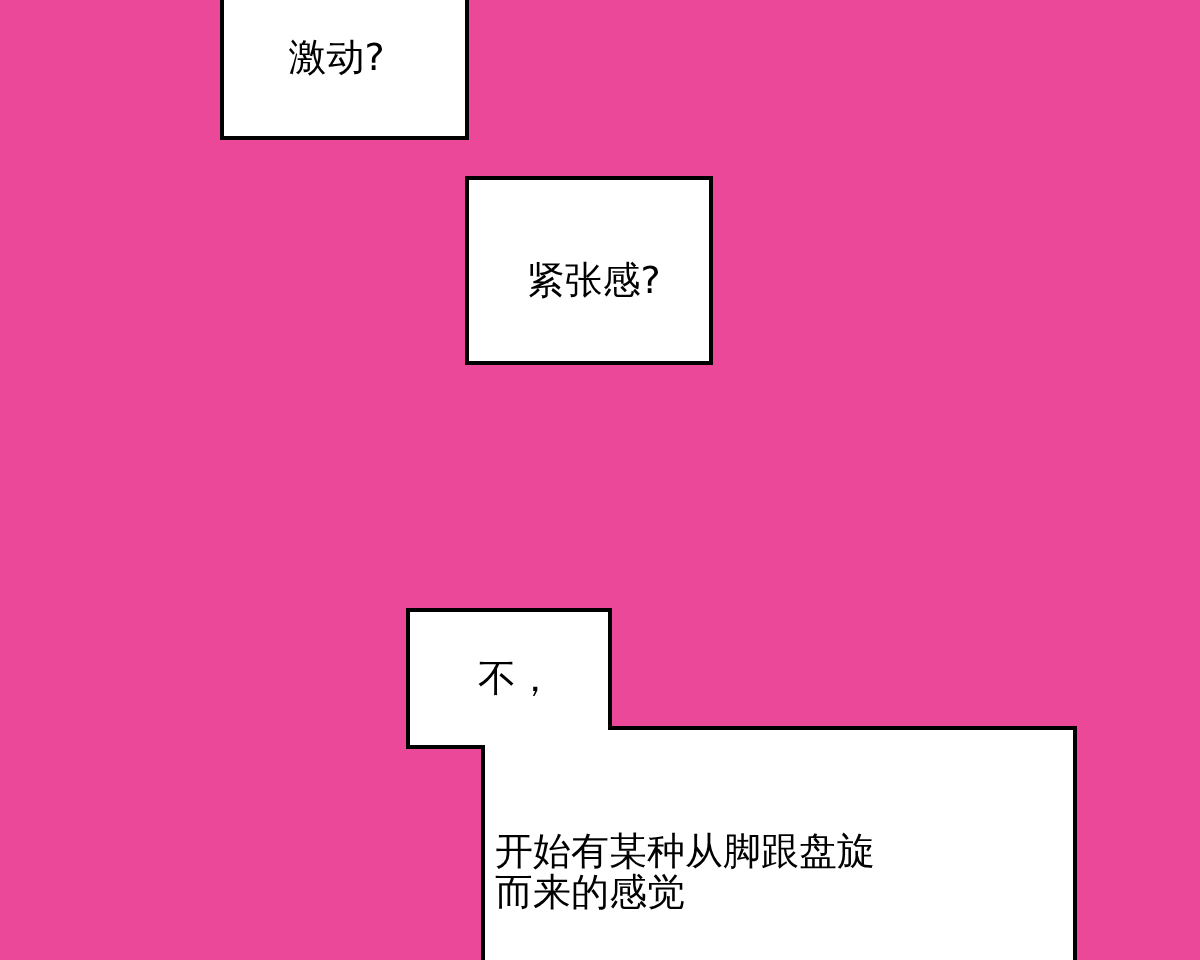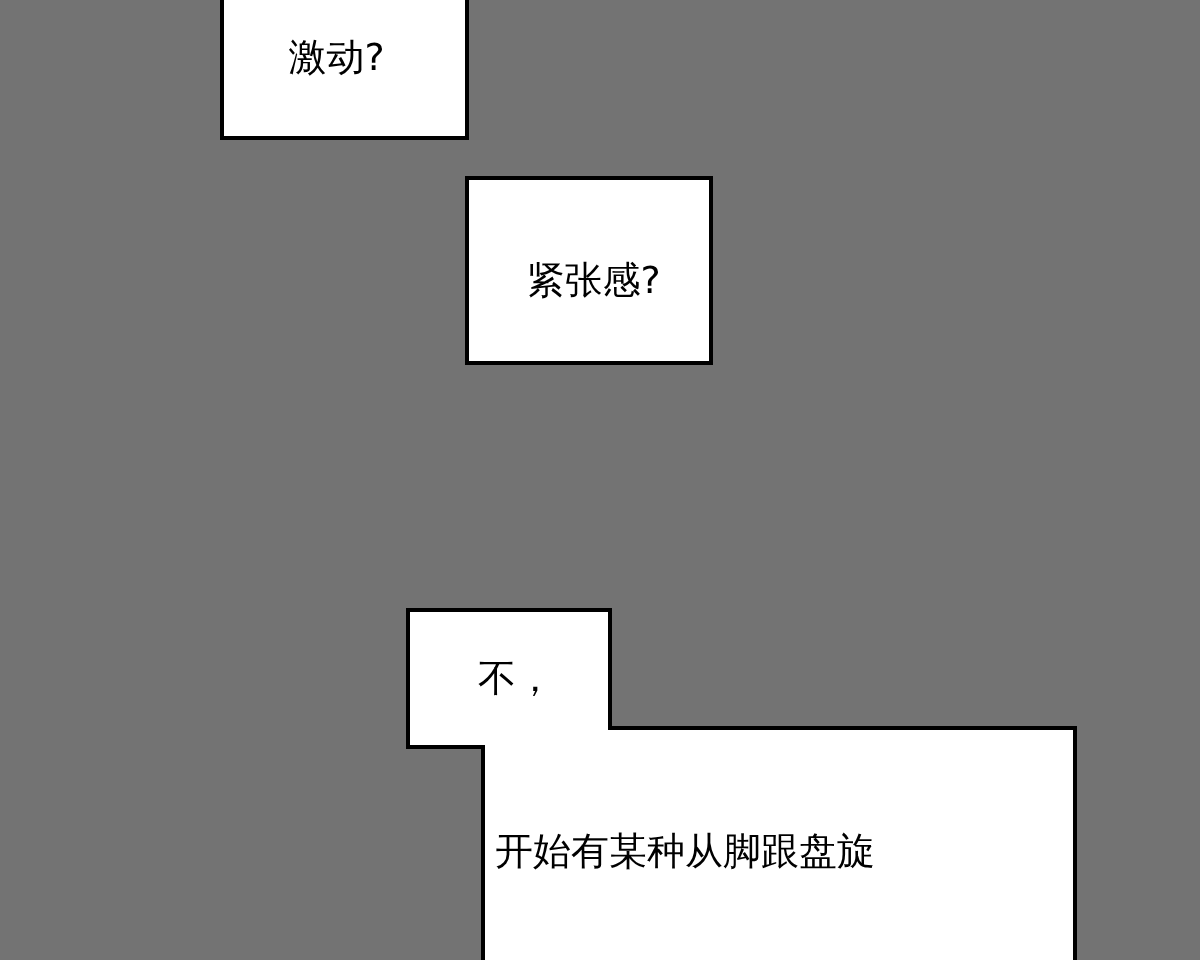--- a/index.html
+++ b/index.html
@@ -4,21 +4,21 @@
 <style>
   html, body {
     margin: 0;
     padding: 0;
     background: #ffffff;
   }
   .canvas {
     position: relative;
     width: 1200px;
     height: 960px;
-    background: #737373;
+    background: #ec4899;
     overflow: hidden;
     font-family: "DejaVu Sans", sans-serif;
     color: #000000;
   }
   .bubble {
     position: absolute;
     box-sizing: border-box;
     background: #ffffff;
     border: 4px solid #000000;
     display: flex;
@@ -105,15 +105,16 @@
   <svg class="combined-outline" viewBox="0 0 1200 960" xmlns="http://www.w3.org/2000/svg">
     <path d="M 408 610 L 610 610 L 610 728 L 1075 728 L 1075 980 L 483 980 L 483 747 L 408 747 Z"></path>
   </svg>
 
   <div class="no-text-area">
     <span class="bubble-text">不，</span>
   </div>
 
   <div class="feeling-text-area">
     <span class="feeling-line">开始有某种从脚跟盘旋</span>
+    <span class="feeling-line">而来的感觉</span>
   </div>
 
 </div>
 
 </body></html>

